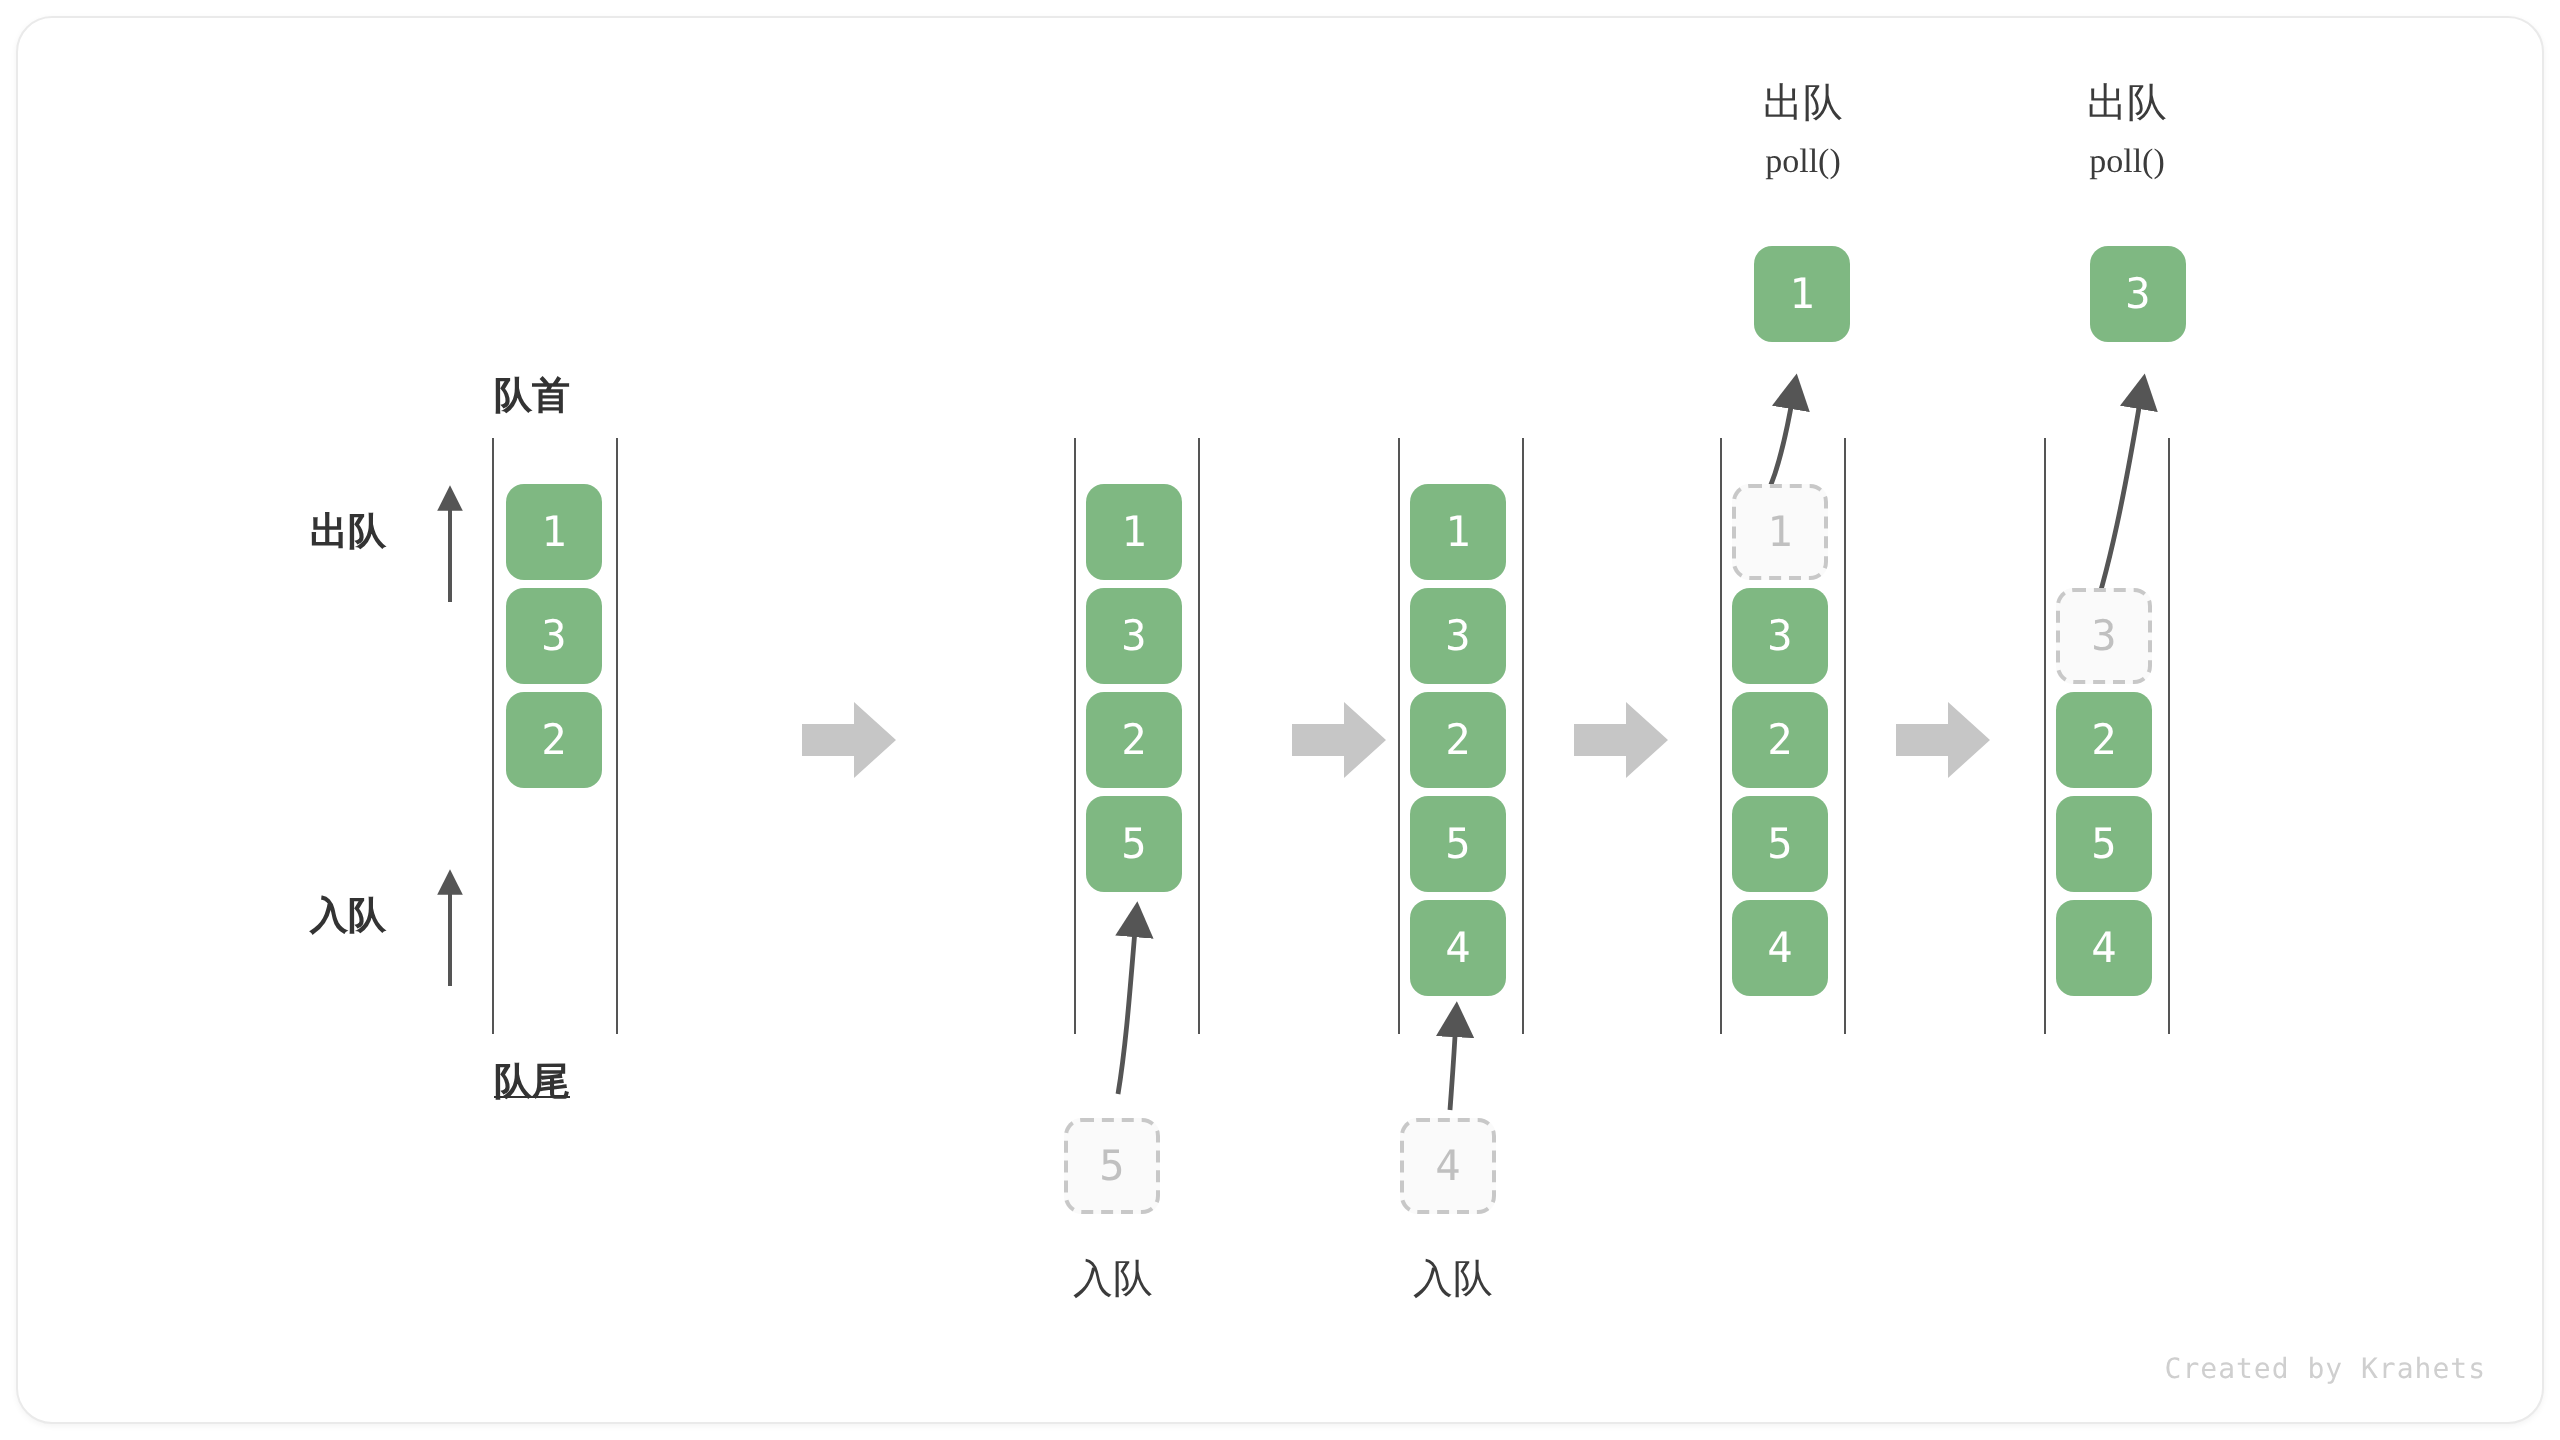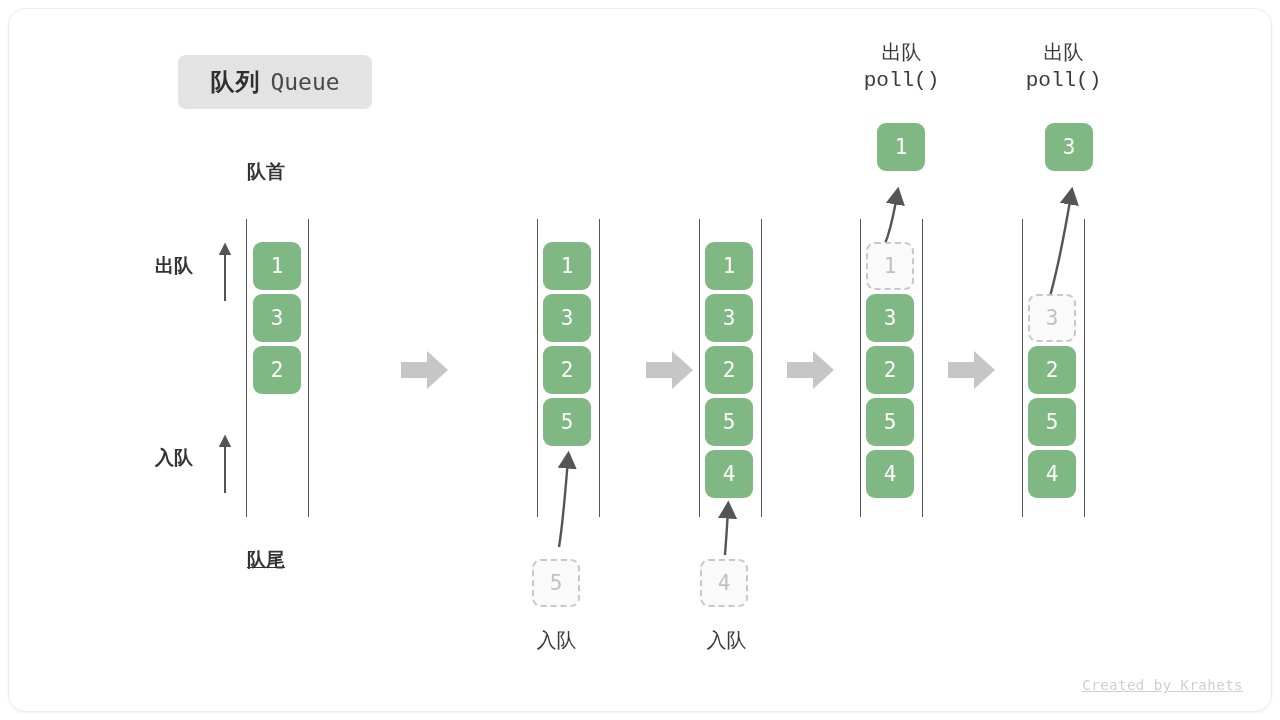--- a/index.html
+++ b/index.html
@@ -46,22 +46,22 @@
   }
   .caption{
     text-align:center;white-space:nowrap;
     color:#3b3b3b;
   }
   .caption .cn{
     display:block;font-size:20px;line-height:27px;
     font-family:"Liberation Sans","DejaVu Sans",sans-serif;
   }
   .caption .code{
-    display:block;font-size:21px;line-height:30px;
-    font-family:Liberation Mono, monospace;
+    display:block;font-size:17px;line-height:30px;
+    font-family:Liberation Serif, serif;
     color:#3b3b3b;
   }
   .caption .code .num{color:#5fa463;font-weight:bold;}
 
   
   .rail{
     width:1px;background:#555555;
   }
 
   
@@ -85,35 +85,30 @@
   }
 
   
   .step-arrow{width:48px;height:42px;}
 
   .footer{
     right:28px;bottom:18px;
     font-size:14px;color:#cfcfcf;
     font-family:"DejaVu Sans Mono","Liberation Mono",monospace;
     letter-spacing:0.5px;
-    text-decoration:underline;
   }
 </style>
 </head>
 <body>
 
 <div class="card">
 
-  <div class="abs title-badge">
-    <span class="title-cn">队列</span>
-    <span class="title-en">Queue</span>
-  </div>
-
-  <div class="abs lbl-bold" style="left:238px;top:150px;font-family:Liberation Serif, serif;">队首</div>
-  <div class="abs lbl-bold" style="left:238px;top:538px;text-decoration:underline;">队尾</div>
+
+  <div class="abs lbl-bold" style="left:238px;top:176px;font-family:Liberation Serif, serif;">队首</div>
+  <div class="abs lbl-bold" style="left:238px;top:519px;text-decoration:underline;">队尾</div>
 
   <div class="abs lbl-bold" style="left:146px;top:244px;">出队</div>
   <div class="abs lbl-bold" style="left:146px;top:436px;">入队</div>
 
   <svg class="abs" style="left:206px;top:232px;" width="20" height="62">
     <defs>
       <marker id="thinhead" markerWidth="7" markerHeight="7" refX="3.2" refY="3.2" orient="auto">
         <path d="M0,0 L6.4,3.2 L0,6.4 z" fill="#555555"></path>
       </marker>
     </defs>

